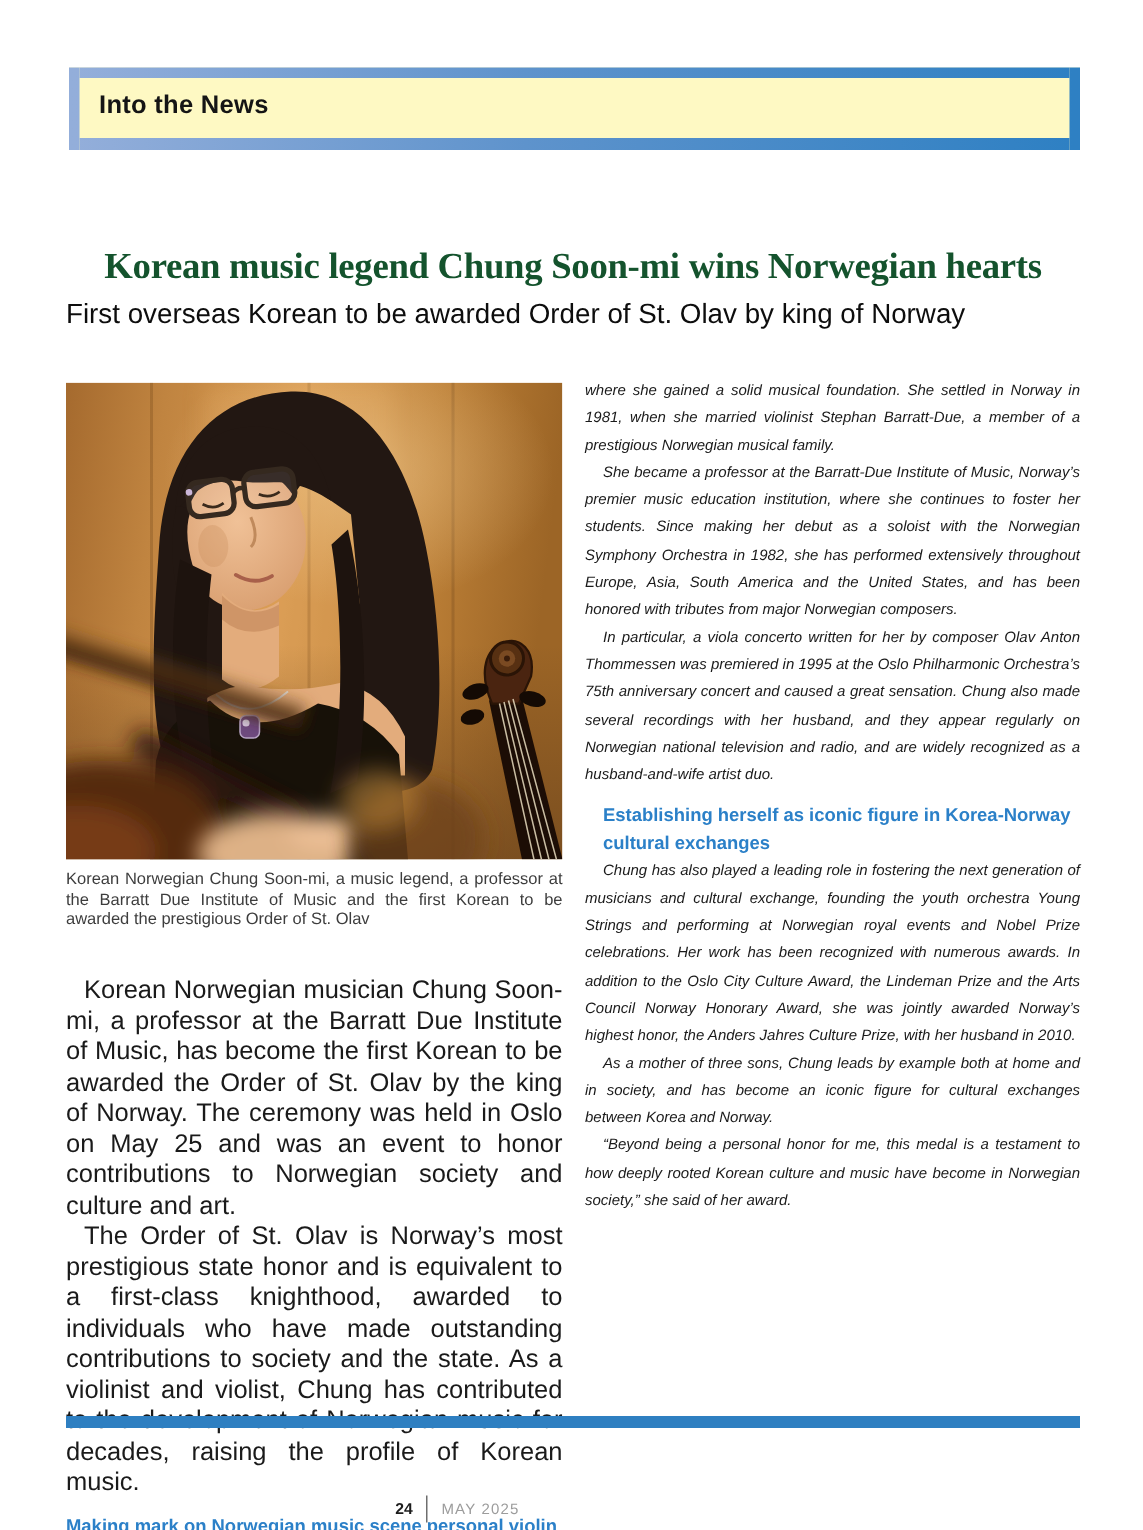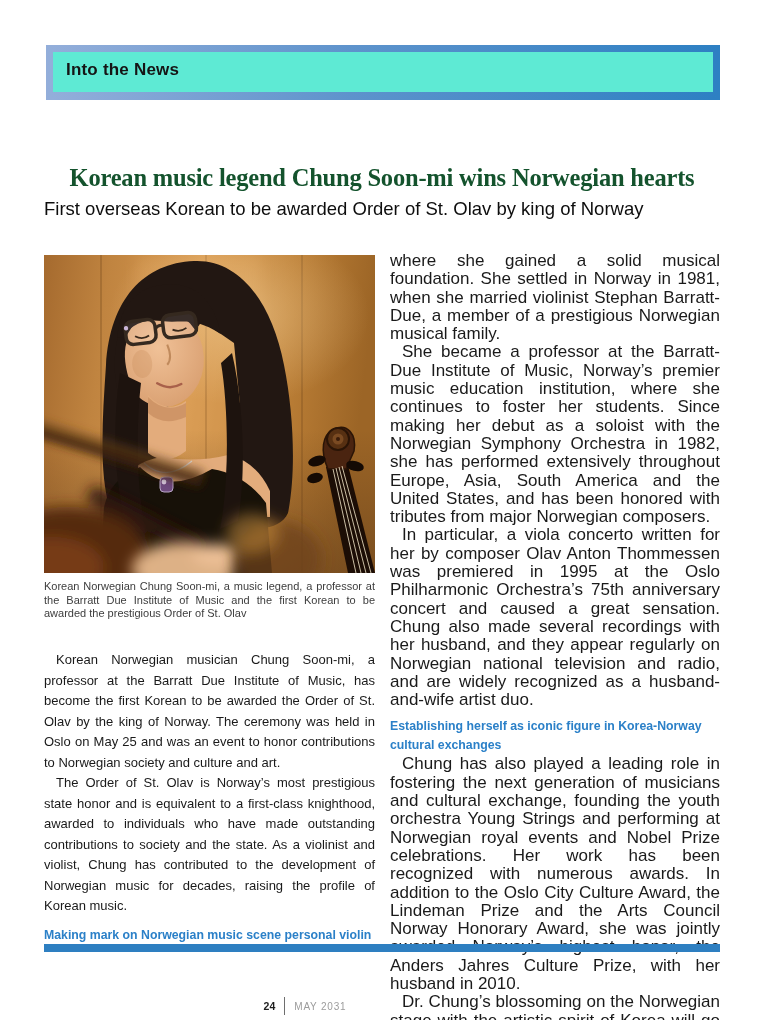--- a/index.html
+++ b/index.html
@@ -5,21 +5,21 @@
   html,body{margin:0;padding:0;background:#ffffff;}
   .page{
     position:relative;width:762px;height:1020px;margin:0 auto;background:#fff;
     font-family:"Liberation Sans", sans-serif;color:#1a1a1a;overflow:hidden;
   }
   
   .header-box{
     position:absolute;left:46px;top:45px;width:674px;height:55px;box-sizing:border-box;
     border:7px solid #5e93cc;border-bottom-width:8px;
     border-image:linear-gradient(90deg,#93aeda 0%,#5e93cc 45%,#2e80c3 100%) 1;
-    background:#5eead4;
+    background:#fef9c3;
   }
   .header-label{
     font-size:17px;font-weight:bold;color:#151515;padding:8px 0 0 13px;letter-spacing:.2px;
   }
   
   .title{
     position:absolute;left:44px;top:163px;width:676px;margin:0;text-align:center;
     font-family:"Liberation Serif", serif;font-weight:bold;font-size:24.5px;line-height:30px;
     color:#14532d;letter-spacing:-.2px;
   }
@@ -31,29 +31,29 @@
   .photo{position:absolute;left:44px;top:255px;width:331px;height:318px;overflow:hidden;}
   .photo svg{display:block;}
   .caption{
     position:absolute;left:44px;top:580px;width:331px;margin:0;
     font-size:11px;line-height:13.5px;color:#3d3d3d;text-align:justify;
   }
   
   .col{position:absolute;}
   .col-left{left:44px;top:650px;width:331px;}
   .col-right{left:390px;top:252px;width:330px;}
-  .body-text p{margin:0;font-size:13px;color:#1a1a1a;text-align:justify;}
+  .body-text p{margin:0;font-size:17px;color:#1a1a1a;text-align:justify;}
   .col-left p{line-height:20.5px;}
-  .col-right p{line-height:18.3px;font-size:17px;}
+  .col-right p{line-height:18.3px;font-size:10px;font-style:italic;}
   p.indent{text-indent:12px;}
   h3.section{
     margin:8px 0 0 0;font-size:12.3px;font-weight:bold;color:#2b80c8;
   }
   .col-left h3.section{line-height:20.5px;}
-  .col-right h3.section{line-height:19px;}
+  .col-right h3.section{line-height:19px;margin-left:12px;}
   
   .endmark{
     display:inline-block;width:9px;height:9px;margin-left:3px;vertical-align:-1px;
     background:#fdfdfd;border:1px solid #c9c9c9;
     border-left:2px solid #f2b705;border-bottom:2px solid #f08c1e;position:relative;
   }
   .endmark::after{
     content:"";position:absolute;left:2px;top:1px;width:4px;height:6px;
     background:linear-gradient(180deg,#8a8a8a 0 35%,#fdfdfd 35% 50%,#8a8a8a 50% 100%);opacity:.85;
   }
@@ -207,26 +207,24 @@
     <p class="indent">The Order of St. Olav is Norway’s most prestigious state honor and is equivalent to a first-class knighthood, awarded to individuals who have made outstanding contributions to society and the state. As a violinist and violist, Chung has contributed to the development of Norwegian music for decades, raising the profile of Korean music.</p>
     <h3 class="section">Making mark on Norwegian music scene personal violin</h3>
   </div>
 
   <div class="col col-right body-text">
     <p>where she gained a solid musical foundation. She settled in Norway in 1981, when she married violinist Stephan Barratt-Due, a member of a prestigious Norwegian musical family.</p>
     <p class="indent">She became a professor at the Barratt-Due Institute of Music, Norway’s premier music education institution, where she continues to foster her students. Since making her debut as a soloist with the Norwegian Symphony Orchestra in 1982, she has performed extensively throughout Europe, Asia, South America and the United States, and has been honored with tributes from major Norwegian composers.</p>
     <p class="indent">In particular, a viola concerto written for her by composer Olav Anton Thommessen was premiered in 1995 at the Oslo Philharmonic Orchestra’s 75th anniversary concert and caused a great sensation. Chung also made several recordings with her husband, and they appear regularly on Norwegian national television and radio, and are widely recognized as a husband-and-wife artist duo.</p>
     <h3 class="section">Establishing herself as iconic figure in Korea-Norway cultural exchanges</h3>
     <p class="indent">Chung has also played a leading role in fostering the next generation of musicians and cultural exchange, founding the youth orchestra Young Strings and performing at Norwegian royal events and Nobel Prize celebrations. Her work has been recognized with numerous awards. In addition to the Oslo City Culture Award, the Lindeman Prize and the Arts Council Norway Honorary Award, she was jointly awarded Norway’s highest honor, the Anders Jahres Culture Prize, with her husband in 2010.</p>
-    <p class="indent">
-      <span>Dr. Chung’s blossoming on the Norwegian stage with the artistic spirit of Korea will go down in history as a prime example of how culture and music can provide inspiration across borders.</span>
-      <span class="endmark"></span>
-    </p>
+    <p class="indent">As a mother of three sons, Chung leads by example both at home and in society, and has become an iconic figure for cultural exchanges between Korea and Norway.</p>
+    <p class="indent">“Beyond being a personal honor for me, this medal is a testament to how deeply rooted Korean culture and music have become in Norwegian society,” she said of her award.</p>
   </div>
 
   <div class="footer-bar"></div>
   <div class="footer-text">
     <span class="page-num">24</span>
     <span class="footer-divider"></span>
-    <span class="issue">MAY 2031</span>
+    <span class="issue">MAY 2025</span>
   </div>
 
 </div>
 
 </body></html>

